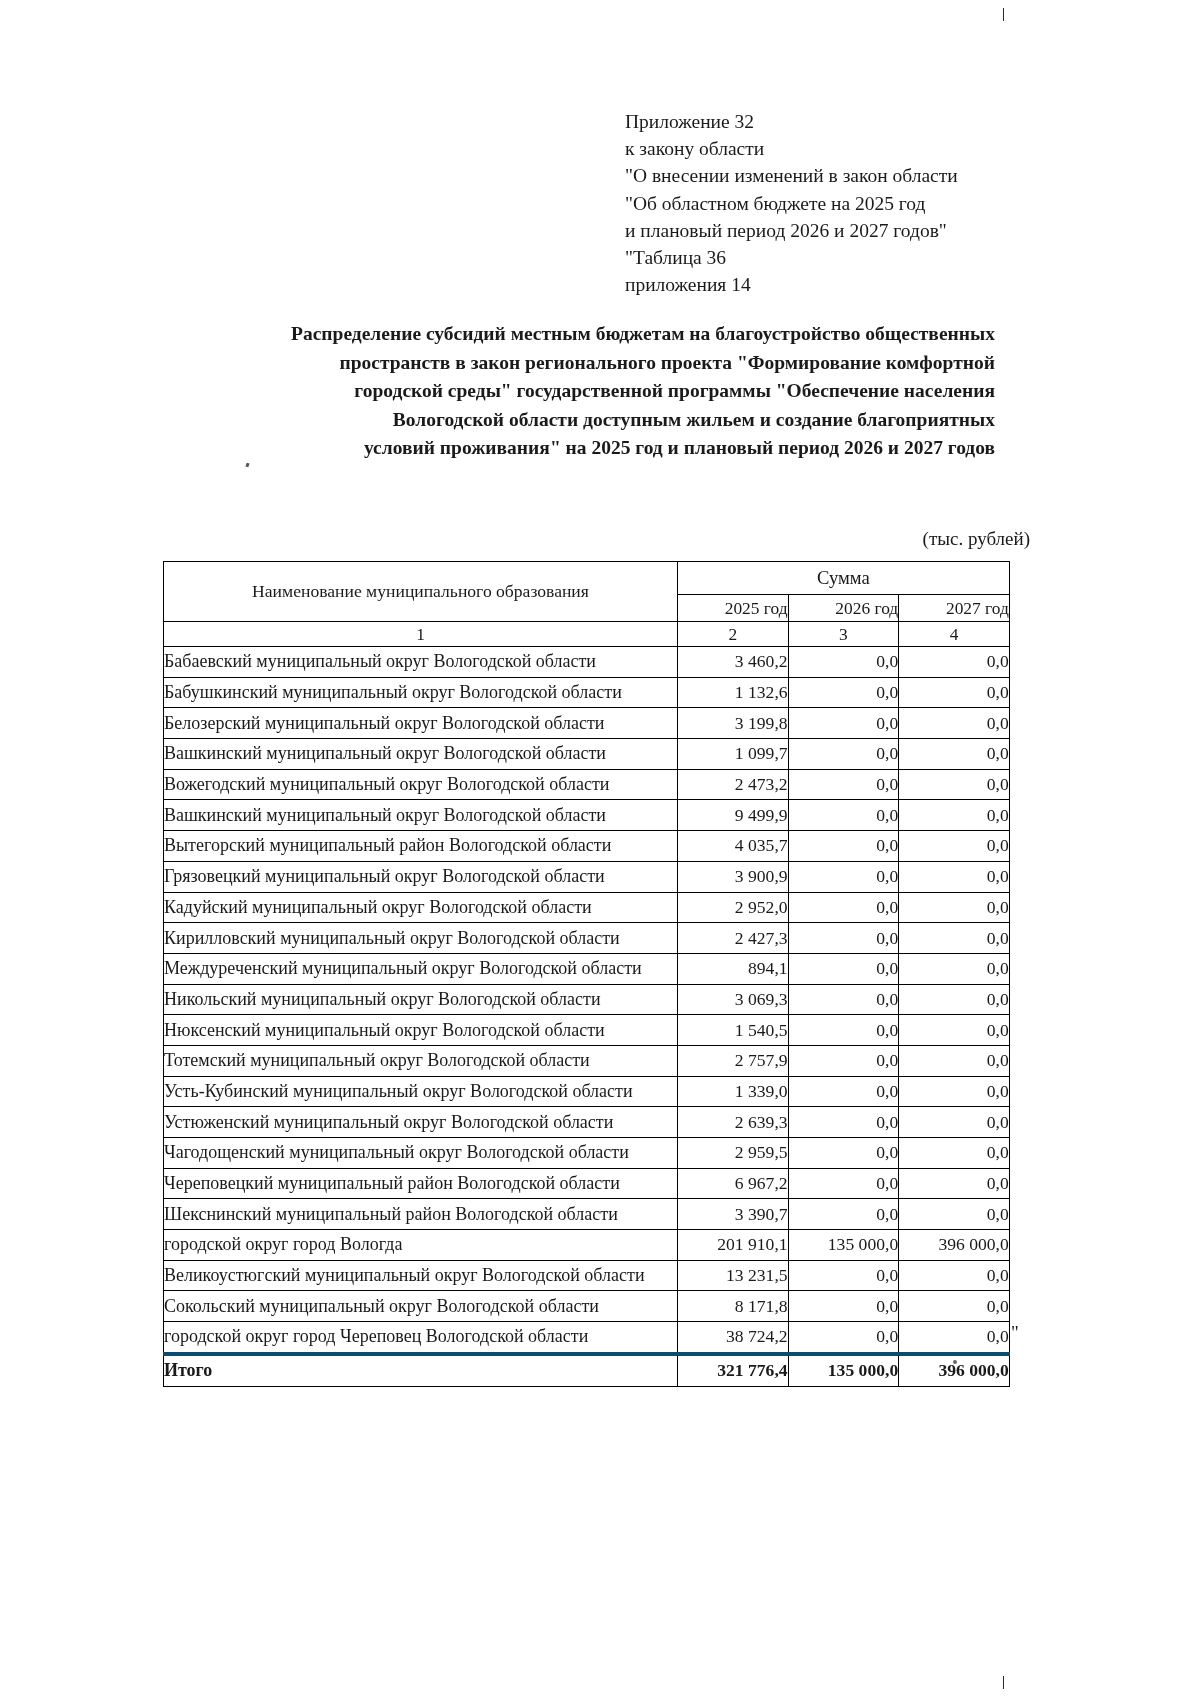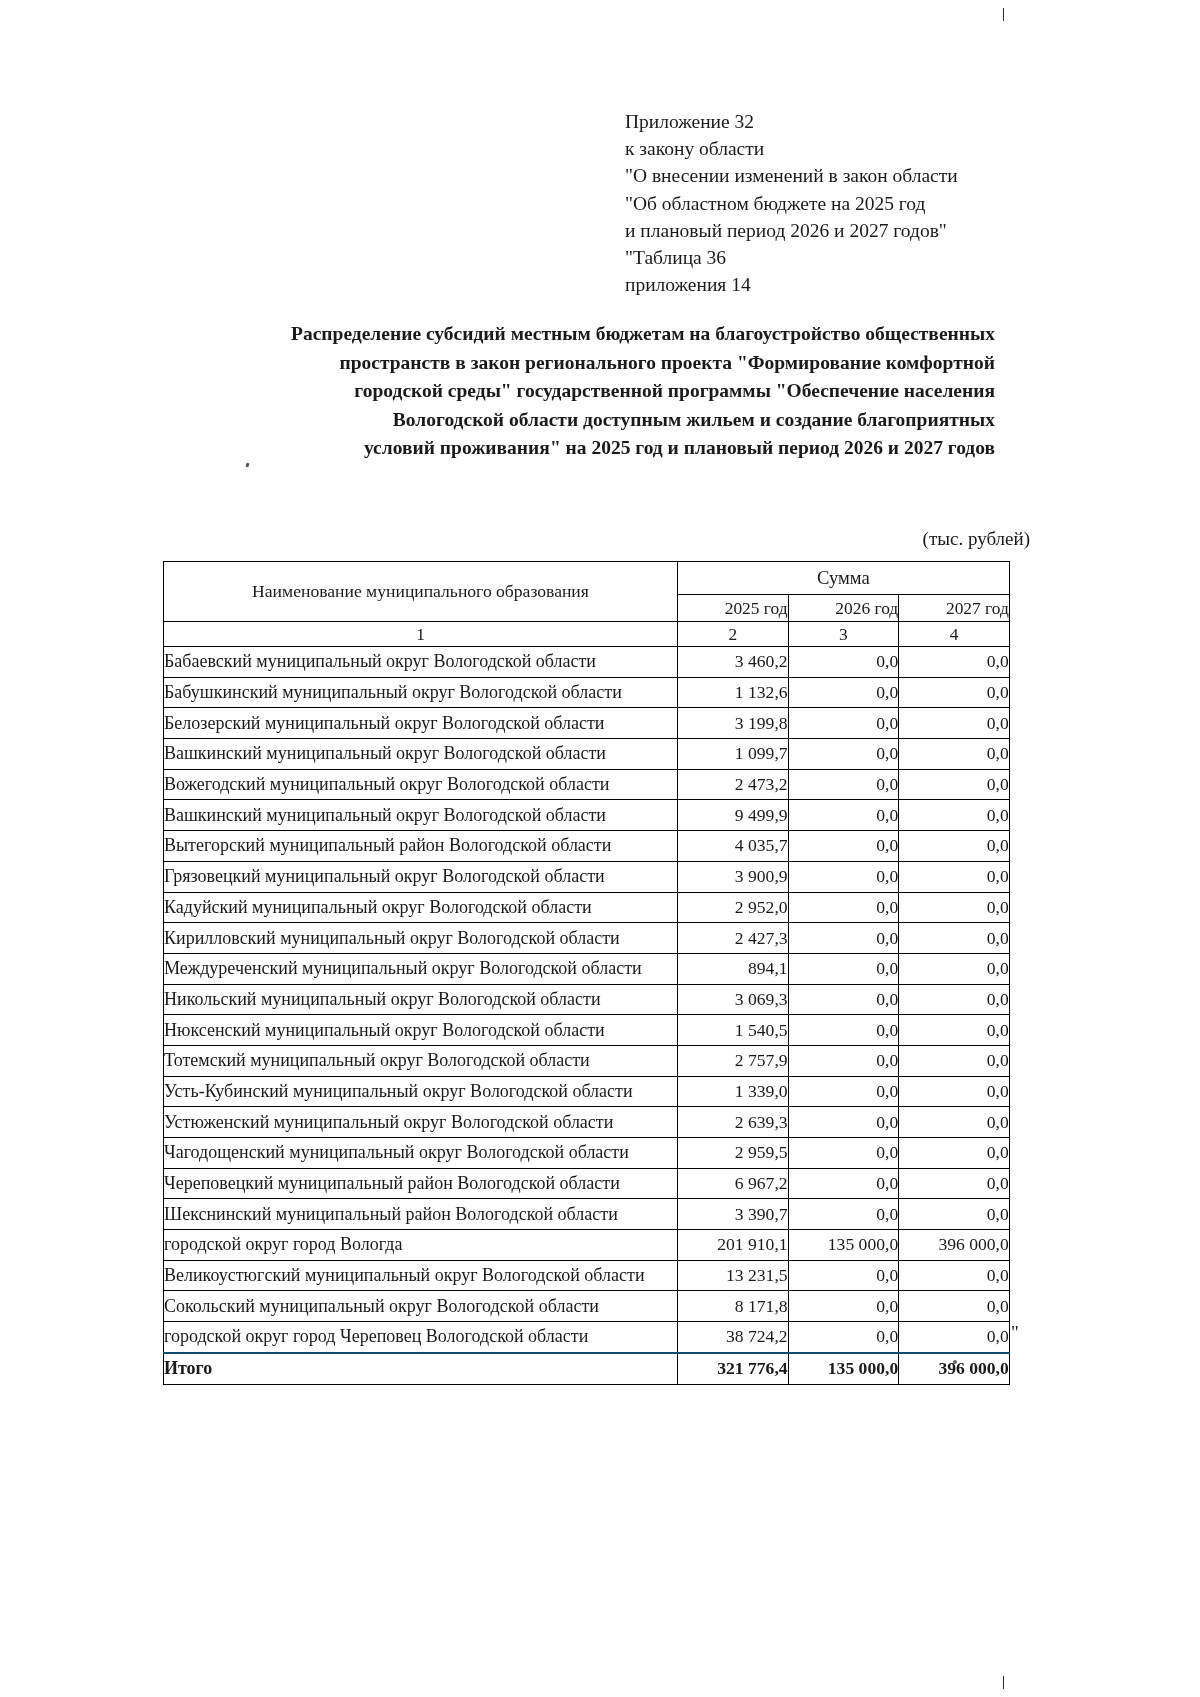--- a/index.html
+++ b/index.html
@@ -116,21 +116,21 @@
   }
   td.amount {
     height: 29.7px;
     text-align: right;
     padding-right: 4px;
     font-size: 17.6px;
     white-space: nowrap;
   }
   tr.total-row td {
     font-weight: bold;
-    border-top: 2px solid #0c4a6e;
+    border-top: 4px solid #0c4a6e;
   }
   tr.total-row td.mo-name { font-weight: bold; }
 
   .close-quote {
     position: absolute;
     left: 1011px;
     top: 1322px;
     font-size: 19px;
   }
 </style>

